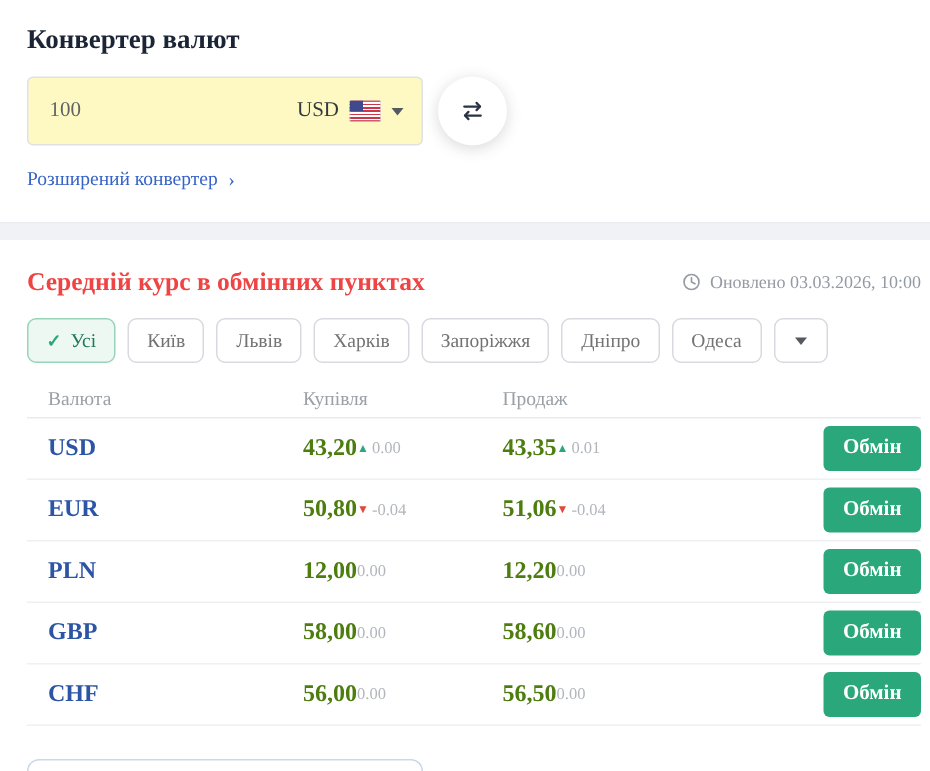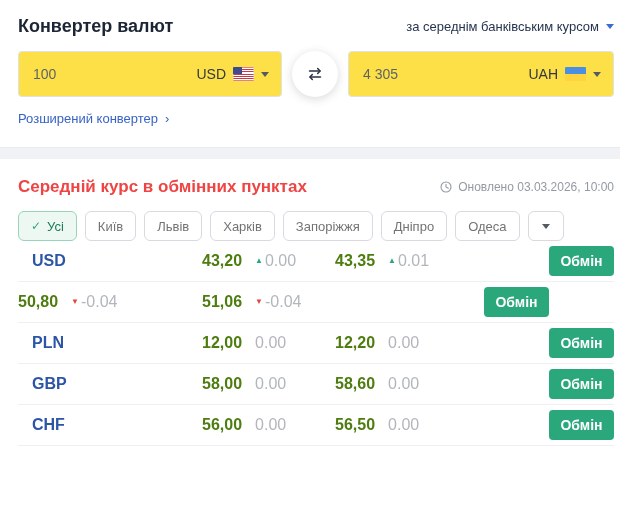--- a/index.html
+++ b/index.html
@@ -1,30 +1,30 @@
 <!DOCTYPE html>
 <html style="--accent-green: #2aa77b; --down-red: #e0493e; --link-blue: #3763c6; --code-blue: #2d55a5; --chip-bg: #eef8f3; --chip-border: #98d4b9; --chip-text: #1f7a57; --flag-blue: #4b8fe2; --flag-yellow: #ffd43d; --us-red: #c9374a; --us-navy: #3f4a8c;"><head>
 <meta charset="utf-8">
 <style>
   * { margin:0; padding:0; box-sizing:border-box; }
   html,body { background:#fff; }
   body { font-family:"Liberation Sans","DejaVu Sans",sans-serif; }
-  .page { position:relative; width:620px; height:446px; overflow:hidden; background:#fff; }
+  .page { position:relative; width:620px; height:514px; overflow:hidden; background:#fff;font-family:Liberation Serif, serif; }
   .px { padding-left:18px; padding-right:6px; }
 
   
   .conv-head { display:flex; justify-content:space-between; align-items:center; margin-top:16px; }
   .conv-title { font-size:18px; font-weight:700; color:#1b2535; }
   .rate-basis { display:flex; align-items:center; gap:7px; font-size:13px; color:#27354f; cursor:pointer; }
   .caret { width:0; height:0; border-left:4px solid transparent; border-right:4px solid transparent; border-top:5px solid #555a61; }
   .caret-blue { border-top-color:#3b6bd6; }
 
   
   .conv-row { margin-top:14px; display:flex; align-items:center; }
-  .inbox { height:46px; border:1px solid #dfe1e5; border-radius:4px; background:#fde047;
+  .inbox { height:46px; border:1px solid #dfe1e5; border-radius:4px; background:#fef9c3;
            display:flex; align-items:center; justify-content:space-between; padding:0 12px 0 14px; }
   .inbox-from { width:264px; }
   .inbox-to { flex:1; }
   .amount-input { border:none; outline:none; background:transparent; font-size:14px; color:#5f6368;
                   font-family:inherit; width:110px; }
   .cursel { display:flex; align-items:center; gap:7px; font-size:14px; color:#34383f; cursor:pointer; }
   .flag { width:21px; height:14px; display:inline-block; position:relative; overflow:hidden; border-radius:1px; }
   .flag-us { background:repeating-linear-gradient(180deg, var(--us-red,#c9374a) 0 1.1px, #fff 1.1px 2.2px);
              box-shadow:inset 0 0 0 0.5px #d8d8d8; }
   .flag-us::after { content:""; position:absolute; top:0; left:0; width:9px; height:7px; background:var(--us-navy,#3f4a8c); }
@@ -57,43 +57,39 @@
   .chip-more { padding:0 13px; }
 
   
   .thead, .rate-row { display:grid; grid-template-columns:184px 133px 1fr 65px; align-items:center; }
   .thead { margin-top:12px; height:25px; border-bottom:1px solid #e8eaed; color:#9aa0a6; font-size:13px; }
   .th-first, .code { padding-left:14px; }
   .rate-row { height:41px; border-bottom:1px solid #eef0f3; }
   .code { font-size:16px; font-weight:700; color:var(--code-blue,#2d55a5); text-decoration:none; cursor:pointer; }
   .val { display:flex; align-items:center; }
   .num { font-size:16px; font-weight:700; color:#4d7c0f; }
-  .delta { margin-left:13px; font-size:16px; color:#b2b6bc; display:inline-flex; align-items:center; gap:2px; }
+  .delta { margin-left:0; font-size:11px; color:#b2b6bc; display:inline-flex; align-items:center; gap:2px; }
   .tri { font-size:8px; line-height:1; }
   .trend-up .tri::before { content:"▲"; color:var(--accent-green,#2aa77b); }
   .trend-down .tri::before { content:"▼"; color:var(--down-red,#e0493e); }
   .exch { width:65px; height:30px; justify-self:end; border:none; border-radius:4px; cursor:pointer;
           background:var(--accent-green,#2aa77b); color:#fff; font-size:14px; font-weight:700; font-family:inherit; }
 
   
   .partial-box { margin-top:22px; width:264px; height:14px; border:1px solid #cdd7ea; border-bottom:none;
                  border-radius:8px 8px 0 0; background:#fff; }
 </style>
 </head>
 <body>
 
 <div class="page">
 
   <div class="px">
     <div class="conv-head">
       <div class="conv-title">Конвертер валют</div>
-      <div class="rate-basis">
-        <span>за середнім банківським курсом</span>
-        <span class="caret caret-blue"></span>
-      </div>
     </div>
 
     <div class="conv-row">
       <div class="inbox inbox-from">
         <input class="amount-input" value="100" style="">
         <div class="cursel">
           <span>USD</span>
           <span class="flag flag-us"></span>
           <span class="caret"></span>
         </div>
@@ -103,28 +99,20 @@
         <button class="swap-btn">
           <svg width="20" height="20" viewBox="0 0 20 20" fill="none" stroke="#2a3344" stroke-width="1.5" stroke-linecap="round" stroke-linejoin="round">
             <path d="M4.5 7h10.5"></path>
               <path d="M12.7 4.6 15 7l-2.3 2.4"></path>
             <path d="M15.5 13H5"></path>
               <path d="M7.3 10.6 5 13l2.3 2.4"></path>
           </svg>
         </button>
       </div>
 
-      <div class="inbox inbox-to">
-        <input class="amount-input" value="4 305" style="">
-        <div class="cursel">
-          <span>UAH</span>
-          <span class="flag flag-ua"></span>
-          <span class="caret"></span>
-        </div>
-      </div>
     </div>
 
     <a class="adv-link">
       <span>Розширений конвертер</span>
       <span class="chev-right">›</span>
     </a>
   </div>
 
   <div class="divider"></div>
 
@@ -175,20 +163,26 @@
         <button class="chip">
 
           <span>Одеса</span>
         </button>
 
       <button class="chip chip-more">
         <span class="caret"></span>
       </button>
     </div>
 
+    <div class="thead">
+      <span class="th-first">Валюта</span>
+      <span>Купівля</span>
+      <span>Продаж</span>
+      <span></span>
+    </div>
 
     <div>
 
         <div class="rate-row">
           <a class="code">USD</a>
           <div class="val">
             <span class="num">43,20</span>
             <span class="delta trend-up">
               <span class="tri"></span>
               <span>0.00</span>
@@ -198,20 +192,21 @@
             <span class="num">43,35</span>
             <span class="delta trend-up">
               <span class="tri"></span>
               <span>0.01</span>
             </span>
           </div>
           <button class="exch">Обмін</button>
         </div>
 
         <div class="rate-row">
+          <a class="code">EUR</a>
           <div class="val">
             <span class="num">50,80</span>
             <span class="delta trend-down">
               <span class="tri"></span>
               <span>-0.04</span>
             </span>
           </div>
           <div class="val">
             <span class="num">51,06</span>
             <span class="delta trend-down">

